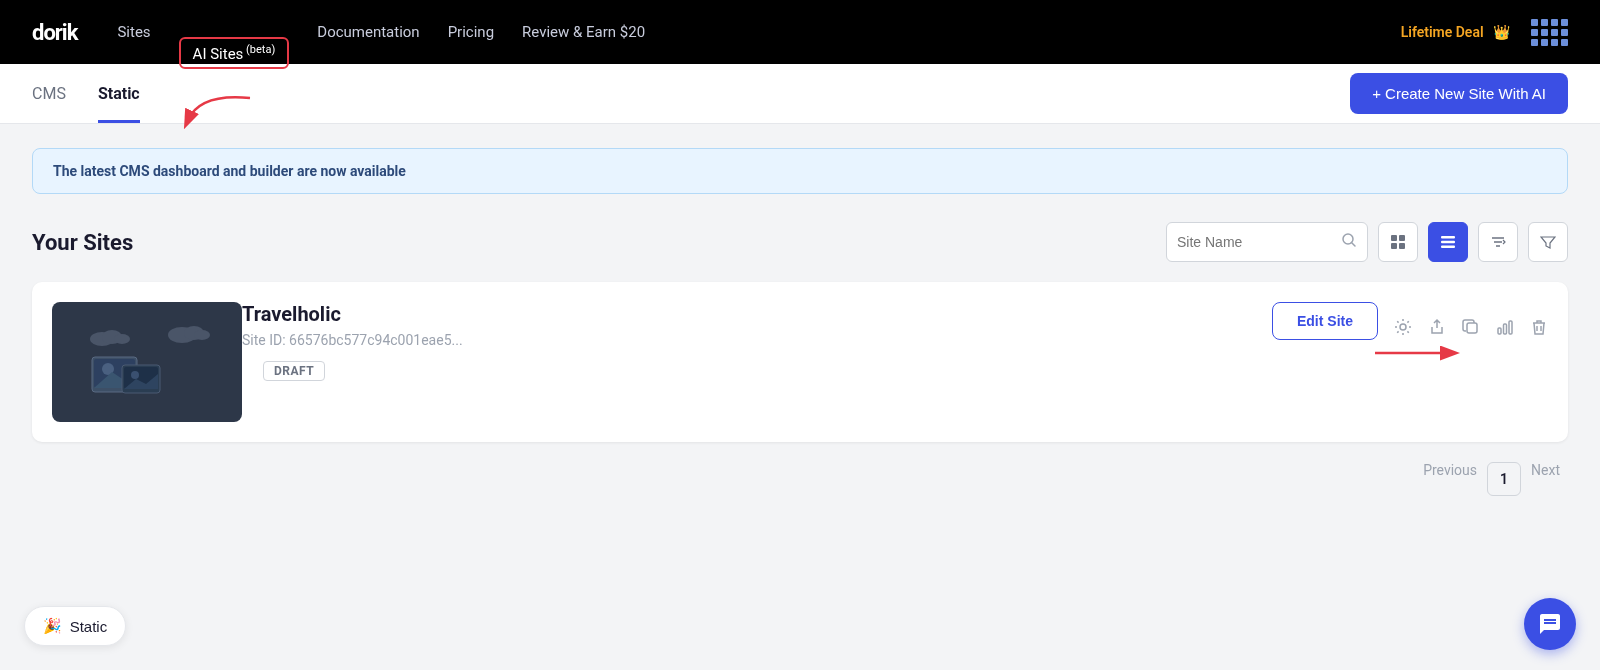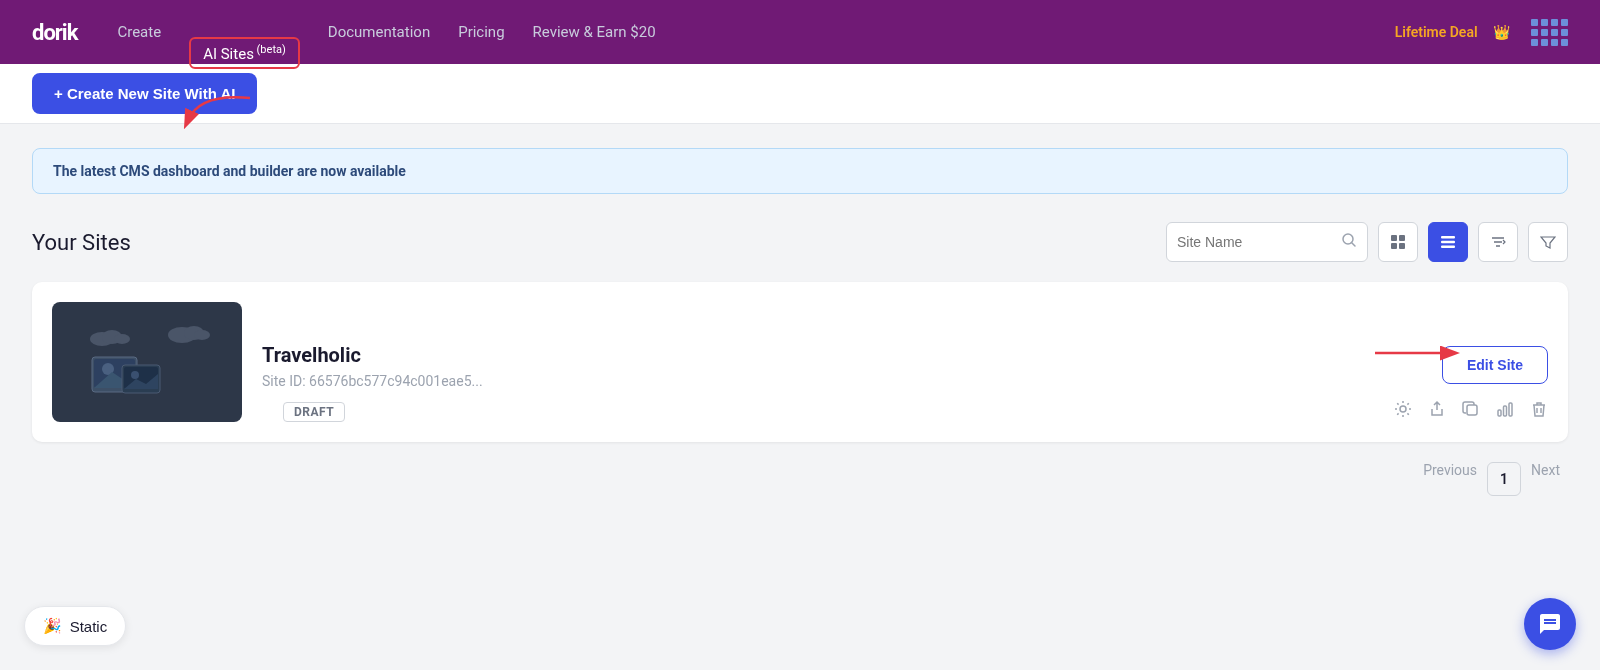--- a/index.html
+++ b/index.html
@@ -1,20 +1,20 @@
 <!DOCTYPE html>
 <html><head>
   <meta charset="utf-8">
   <style>
     * { box-sizing: border-box; margin: 0; padding: 0; }
     body { font-family: -apple-system, BlinkMacSystemFont, 'Segoe UI', Roboto, sans-serif; background: #f3f4f6; min-height: 670px; }
 
     
     .navbar {
-      background: #701a75;
+      background: #000000;
       display: flex;
       align-items: center;
       padding: 0 32px;
       height: 64px;
       gap: 32px;
     }
     .navbar-logo {
       color: #fff;
       font-size: 22px;
       font-weight: 700;
@@ -52,21 +52,21 @@
       gap: 20px;
       margin-left: auto;
     }
     .lifetime-deal {
       color: #f5a623;
       font-size: 14px;
       font-weight: 600;
       cursor: pointer;
       display: flex;
       align-items: center;
-      gap: 16px;
+      gap: 10px;
       justify-content: flex-end;
     }
     .grid-icon-nav {
       display: grid;
       grid-template-columns: repeat(4, 7px);
       gap: 3px;
     }
     .grid-dot {
       width: 7px;
       height: 7px;
@@ -105,21 +105,21 @@
       font-weight: 700;
       border-bottom: 3px solid #3b4fe4;
     }
     .create-btn {
       background: #3b4fe4;
       color: #fff;
       border: none;
       border-radius: 8px;
       padding: 12px 22px;
       font-size: 15px;
-      font-weight: 700;
+      font-weight: 400;
       cursor: pointer;
       display: flex;
       align-items: center;
       gap: 8px;
     }
 
     
     .main-content {
       padding: 24px 32px;
       max-width: 100%;
@@ -139,21 +139,21 @@
 
     
     .sites-header {
       display: flex;
       align-items: center;
       justify-content: space-between;
       margin-bottom: 20px;
     }
     .sites-title {
       font-size: 22px;
-      font-weight: 400;
+      font-weight: 700;
       color: #1a1a2e;
     }
     .sites-controls {
       display: flex;
       align-items: center;
       gap: 10px;
     }
     .search-box {
       display: flex;
       align-items: center;
@@ -193,23 +193,22 @@
       background: #3b4fe4;
       border-color: #3b4fe4;
       color: #fff;
     }
 
     
     .site-card {
       background: #fff;
       border-radius: 10px;
       display: flex;
-      align-items: flex-end;
+      align-items: flex-start;
       padding: 20px;
-      gap: 20px;
       box-shadow: 0 1px 3px rgba(0,0,0,0.07);
       margin-bottom: 12px;
     }
     .site-thumb {
       width: 190px;
       height: 120px;
       background: #2d3748;
       border-radius: 8px;
       flex-shrink: 0;
       display: flex;
@@ -237,21 +236,20 @@
       border-radius: 4px;
       padding: 2px 10px;
       font-size: 12px;
       font-weight: 700;
       color: #6b7280;
       letter-spacing: 0.5px;
       margin-left: 21px;
     }
     .site-actions {
       display: flex;
-      flex-direction: column;
       align-items: flex-end;
       gap: 16px;
     }
     .edit-btn {
       border: 1px solid #3b4fe4;
       background: #fff;
       color: #3b4fe4;
       border-radius: 8px;
       padding: 10px 24px;
       font-size: 14px;
@@ -336,21 +334,21 @@
       height: 90px;
     }
 
   </style>
 </head>
 <body>
 
 <nav class="navbar">
   <div class="navbar-logo">dorik</div>
   <div class="nav-links">
-    <a class="nav-link">Create</a>
+    <a class="nav-link">Sites</a>
     <a class="nav-link-ai">
       <span>AI Sites</span><span class="beta"> (beta)</span>
     </a>
     <a class="nav-link">Documentation</a>
     <a class="nav-link">Pricing</a>
     <a class="nav-link">Review &amp; Earn $20</a>
   </div>
   <div class="nav-right">
     <span class="lifetime-deal">
       <span>Lifetime Deal</span>
@@ -367,20 +365,24 @@
         <div class="grid-dot"></div>
       <div class="grid-dot"></div>
         <div class="grid-dot"></div>
         <div class="grid-dot"></div>
         <div class="grid-dot"></div>
     </div>
   </div>
 </nav>
 
 <div class="sub-nav">
+  <div class="sub-nav-tabs">
+    <div class="sub-tab">CMS</div>
+    <div class="sub-tab active">Static</div>
+  </div>
   <button class="create-btn">+ Create New Site With AI</button>
 </div>
 
 <div class="main-content">
 
   <div class="banner">
     <span>The latest CMS dashboard and builder are now available</span>
   </div>
 
   <div class="sites-header">

